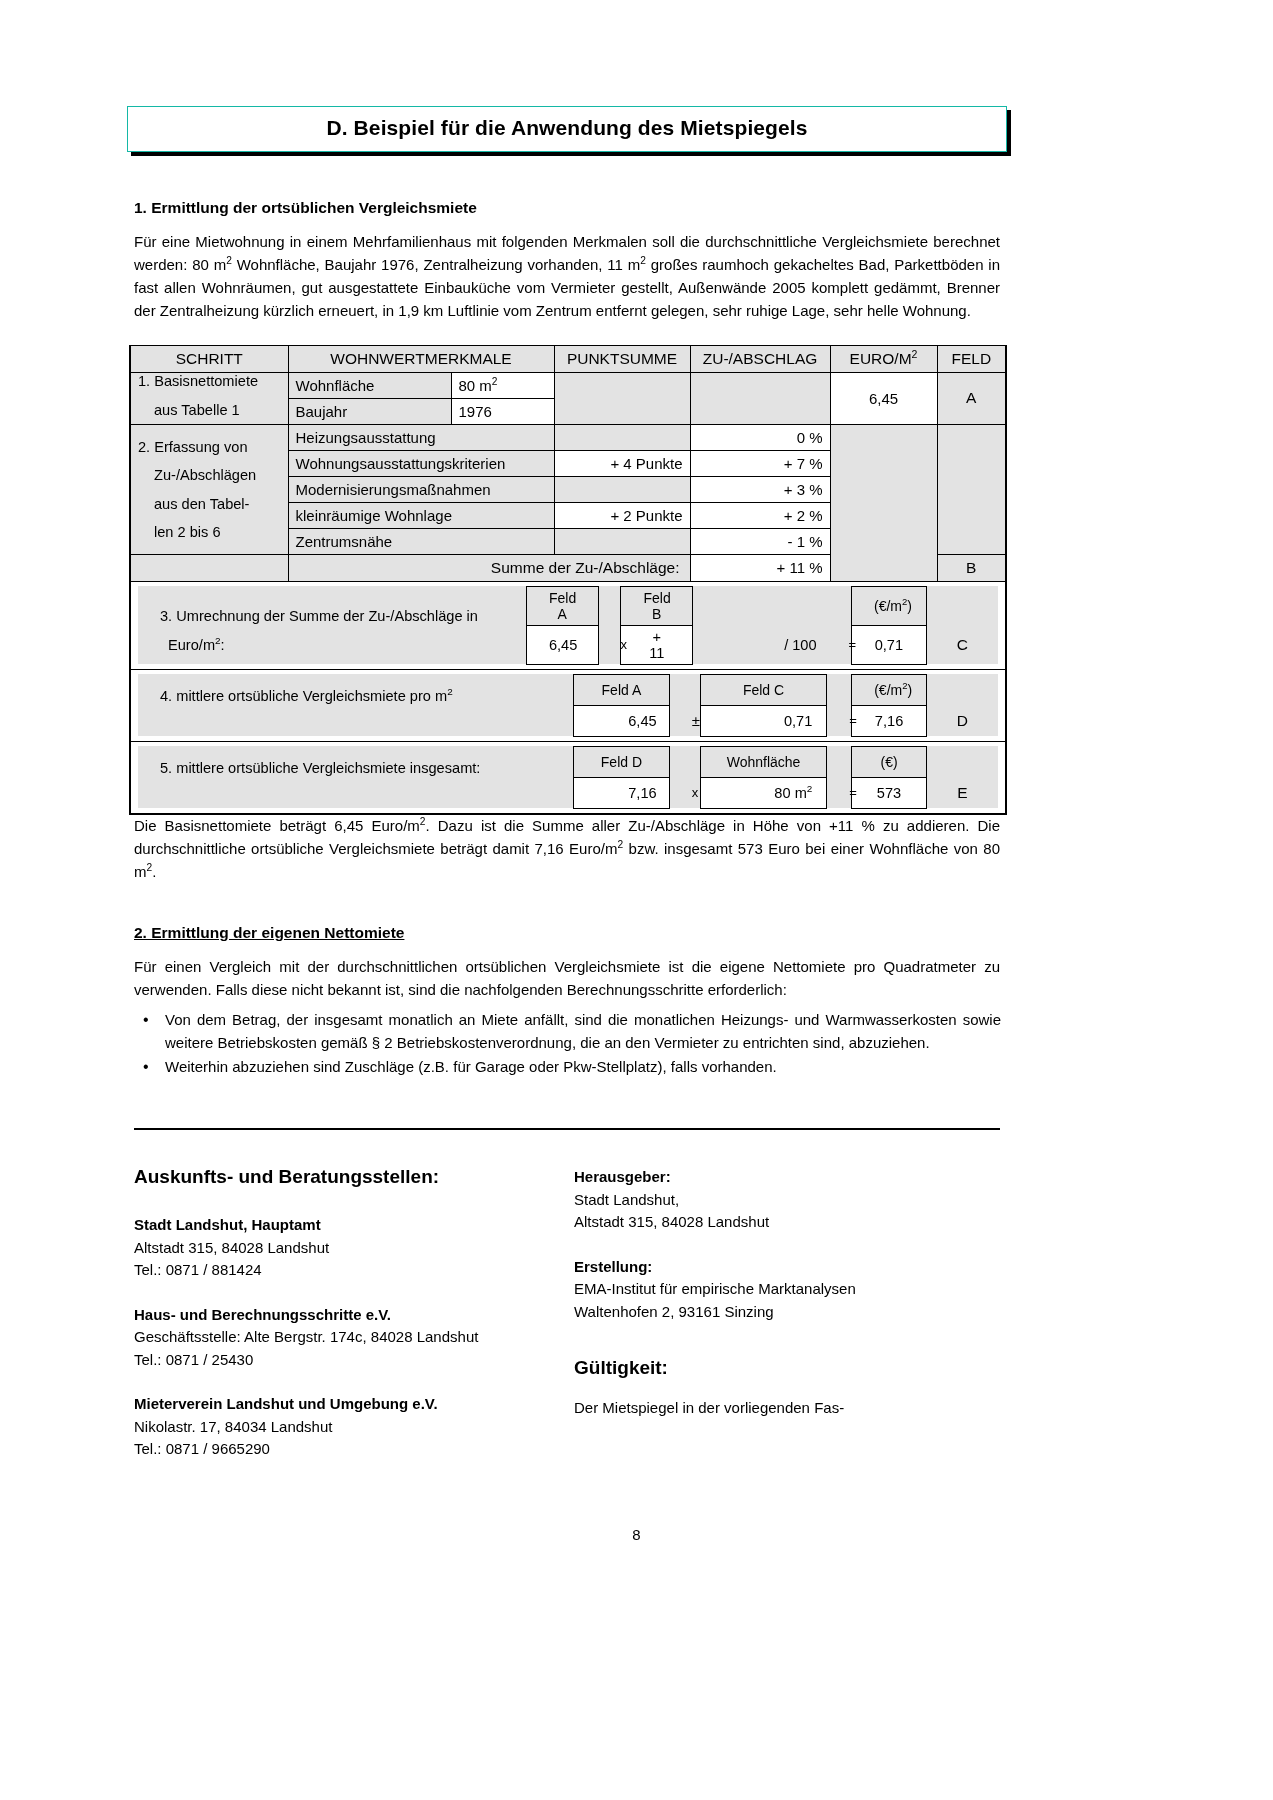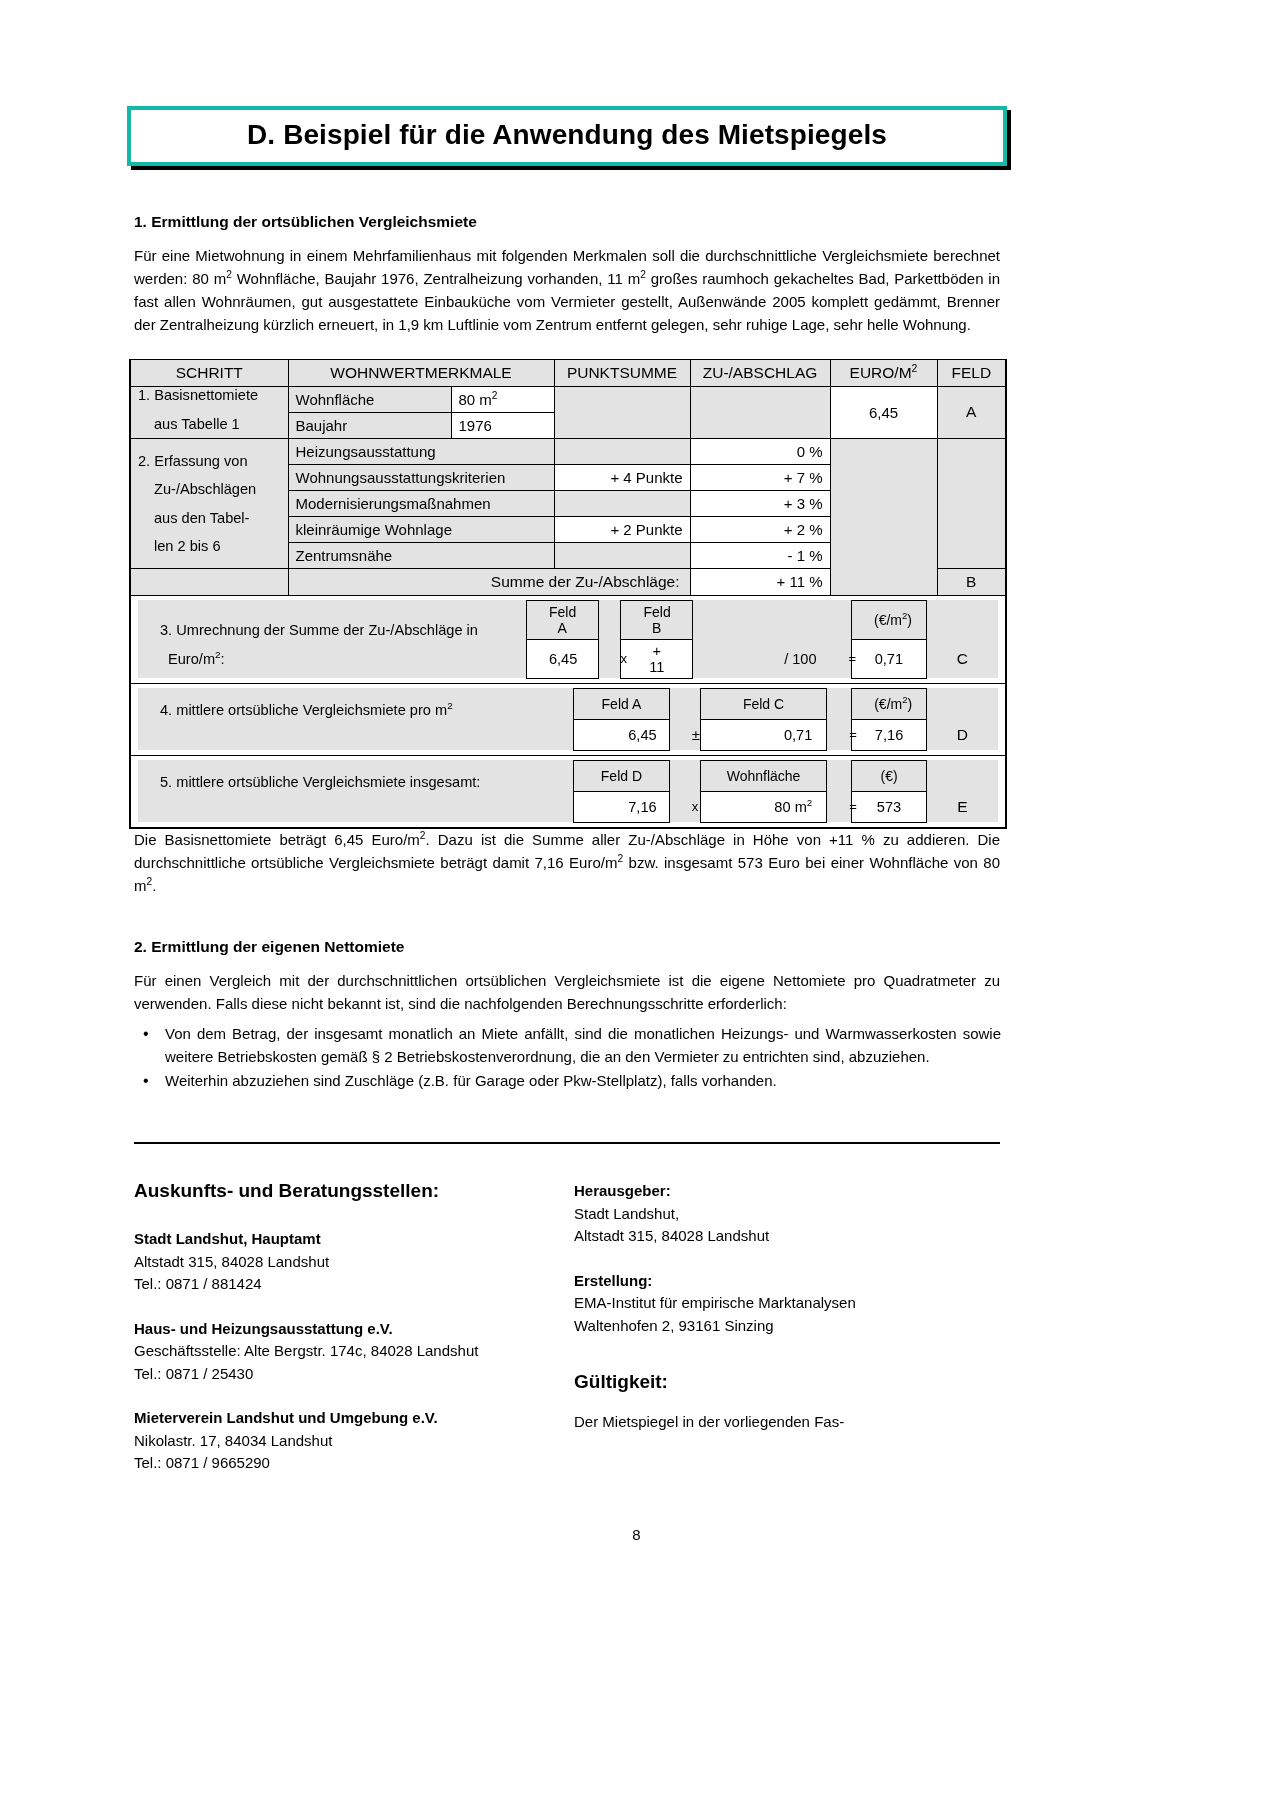--- a/index.html
+++ b/index.html
@@ -14,35 +14,35 @@
   }
   .page {
     position: absolute;
     left: 127px;
     top: 0;
     width: 880px;
   }
   
   .title-banner {
     margin-top: 106px;
-    border: 4px solid #14b8a6;
+    border: 1px solid #14b8a6;
     box-shadow: 4px 4px 0 #000;
     padding: 9px 0 11px 0;
     text-align: center;
-    font-size: 28px;
+    font-size: 21px;
     font-weight: bold;
     letter-spacing: 0.1px;
   }
   
   .section-heading {
     font-size: 15.5px;
     font-weight: bold;
     margin: 47px 0 14px 7px;
   }
-  .section-heading.second { margin-top: 40px; }
+  .section-heading.second { margin-top: 40px; text-decoration: underline; }
   p.body {
     font-size: 15px;
     line-height: 1.53;
     text-align: justify;
     margin: 0 0 0 7px;
     width: 866px;
   }
   sup { font-size: 0.68em; vertical-align: super; line-height: 0; }
   
   table.mietspiegel {
@@ -388,21 +388,21 @@
 
   <div class="footer-cols">
     <div class="footer-col-left">
       <div class="foot-h">Auskunfts- und Beratungsstellen:</div>
       <div class="blk">
         <div class="bt">Stadt Landshut, Hauptamt</div>
         <div>Altstadt 315, 84028 Landshut</div>
         <div>Tel.: 0871 / 881424</div>
       </div>
       <div class="blk">
-        <div class="bt">Haus- und Heizungsausstattung e.V.</div>
+        <div class="bt">Haus- und Berechnungsschritte e.V.</div>
         <div>Geschäftsstelle: Alte Bergstr. 174c, 84028 Landshut</div>
         <div>Tel.: 0871 / 25430</div>
       </div>
       <div class="blk">
         <div class="bt">Mieterverein Landshut und Umgebung e.V.</div>
         <div>Nikolastr. 17, 84034 Landshut</div>
         <div>Tel.: 0871 / 9665290</div>
       </div>
     </div>
 

